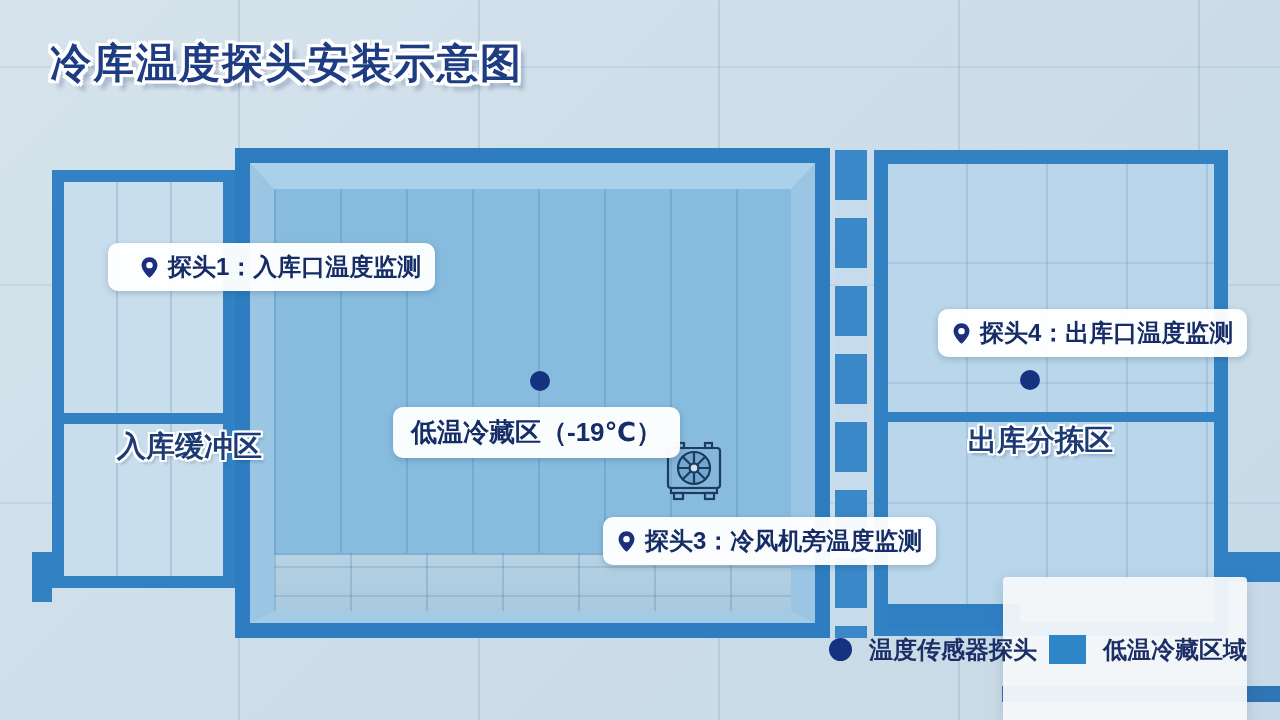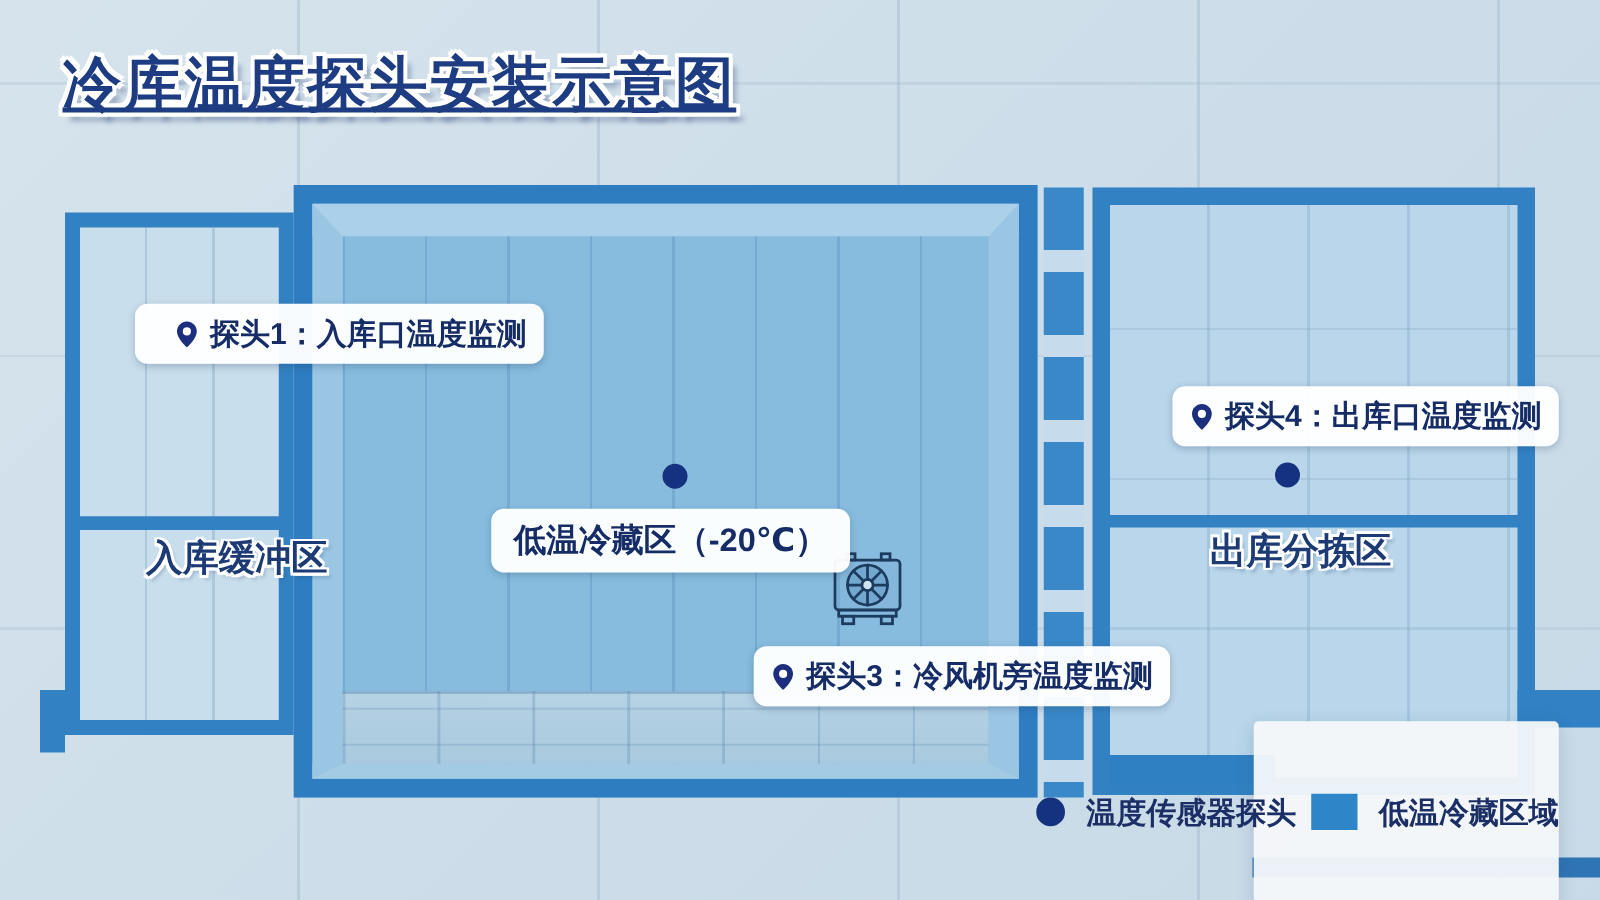--- a/index.html
+++ b/index.html
@@ -10,27 +10,26 @@
     position:relative; width:1280px; height:720px; overflow:hidden;
     background:
       repeating-linear-gradient(90deg, transparent 0 238px, rgba(140,165,190,.30) 238px 240px),
       repeating-linear-gradient(0deg, transparent 0 216px, rgba(140,165,190,.20) 216px 218px),
       linear-gradient(135deg, #d6e3ec 0%, #ccdde9 55%, #c8dae7 100%);
   }
 
   
   .title {
     position:absolute; left:50px; top:36px;
-    font-size:47px; font-weight:800; letter-spacing:2px;
+    font-size:41px; font-weight:800; letter-spacing:2px;
     color:#1d3c82;
     text-shadow:
       -3px -3px 0 #fff, 3px -3px 0 #fff, -3px 3px 0 #fff, 3px 3px 0 #fff,
       -3px 0 0 #fff, 3px 0 0 #fff, 0 -3px 0 #fff, 0 3px 0 #fff,
       6px 7px 4px rgba(25,50,105,.30);
-    text-decoration: underline;
   }
 
   
   .room { position:absolute; }
 
   .room-left {
     left:52px; top:170px; width:183px; height:418px;
     border:12px solid #3282c3; background:#c9deec;
   }
   .room-left .lines {
@@ -202,21 +201,21 @@
 
   <div class="pill pill-4">
     <svg width="19" height="23" viewBox="0 0 24 28">
       <path fill="#1b2f7e" d="M12 1C6.5 1 2 5.5 2 11c0 7.5 10 16 10 16s10-8.5 10-16C22 5.5 17.5 1 12 1z"></path>
       <circle cx="12" cy="11" r="4.1" fill="#ffffff"></circle>
     </svg>
     <span>探头4：出库口温度监测</span>
   </div>
 
   <div class="pill pill-zone">
-    <span>低温冷藏区（-20℃）</span>
+    <span>低温冷藏区（-19℃）</span>
   </div>
 
   <div class="area-label label-buffer">入库缓冲区</div>
   <div class="area-label label-sorting">出库分拣区</div>
 
   <div class="legend">
     <div class="legend-row">
       <div class="legend-swatch-dot"></div>
       <div class="legend-text">温度传感器探头</div>
     </div>

